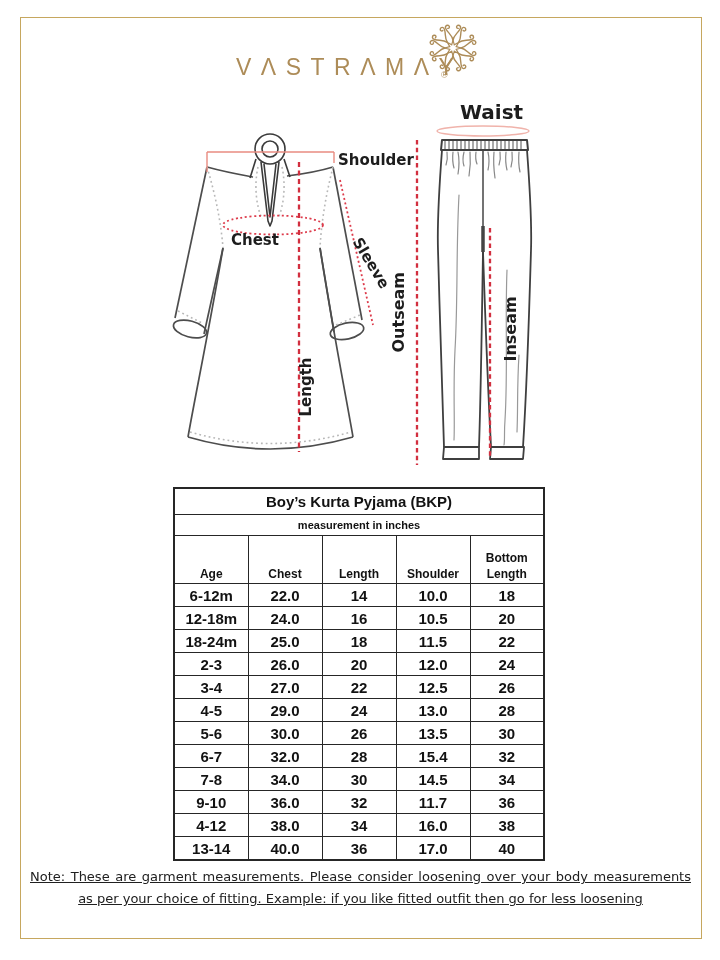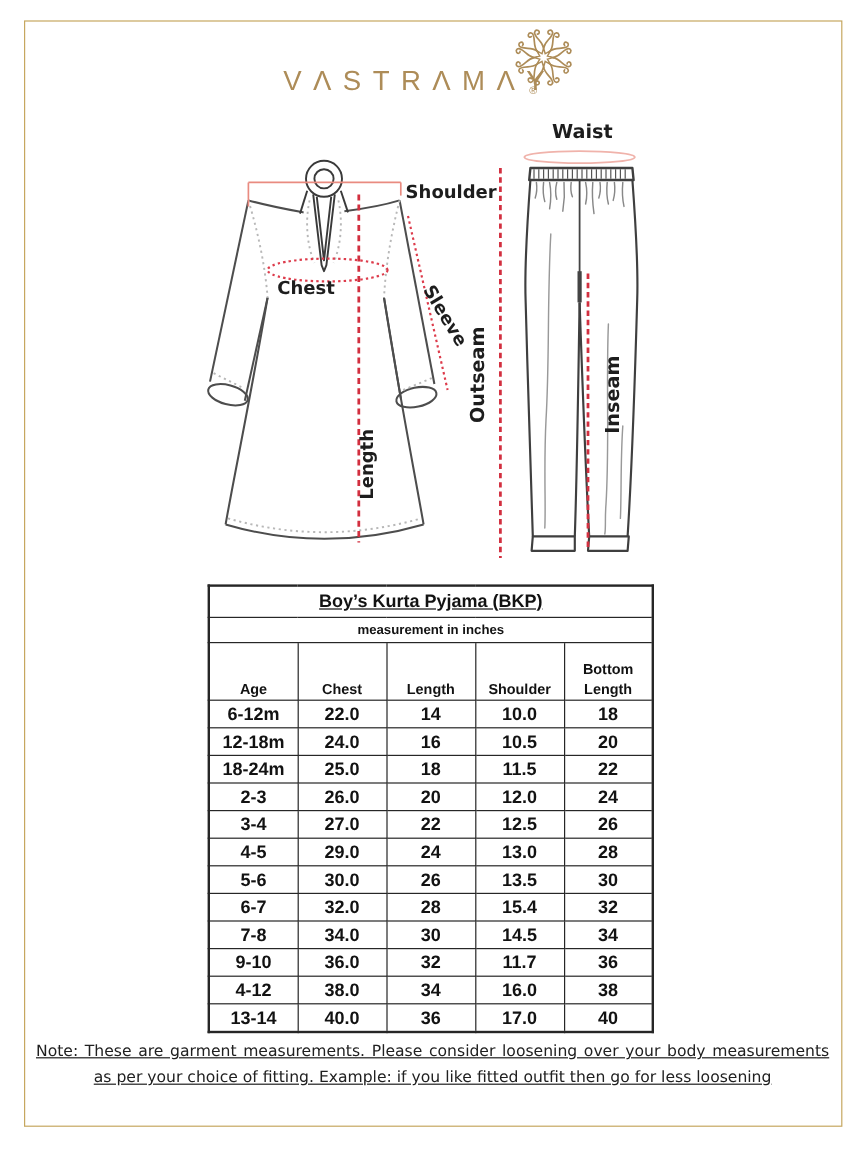--- a/index.html
+++ b/index.html
@@ -14,31 +14,31 @@
   .reg-mark{position:absolute;left:441px;top:70px;font-size:9px;color:#ad8c58;}
   .ornament{position:absolute;left:429px;top:24px;}
 
   
   .dlabel{position:absolute;font-family:"DejaVu Sans",sans-serif;font-weight:700;
         color:#1d1d1d;font-size:15px;white-space:nowrap;}
   .lbl-shoulder{left:338px;top:151px;}
   .lbl-chest{left:231px;top:231px;}
   .lbl-sleeve{left:341px;top:254px;width:60px;text-align:center;transform:rotate(59deg);}
   .lbl-length{left:276px;top:378px;width:60px;text-align:center;transform:rotate(-90deg);}
-  .lbl-waist{left:460px;top:100px;font-size:16px;}
+  .lbl-waist{left:460px;top:100px;font-size:20px;}
   .lbl-outseam{left:363px;top:308px;width:70px;text-align:center;transform:rotate(-90deg);font-size:16px;}
   .lbl-inseam{left:478px;top:320px;width:64px;text-align:center;transform:rotate(-90deg);font-size:16px;}
   .diagram-svg{position:absolute;}
 
   
   .size-table{position:absolute;left:173px;top:487px;width:372px;border-collapse:collapse;
         table-layout:fixed;font-weight:700;color:#121212;text-align:center;
         border:2.5px solid #262626;}
   .size-table th,.size-table td{border:1.5px solid #262626;padding:0 1px;}
-  .row-title th{height:25px;font-size:15px;text-decoration:underline;}
+  .row-title th{height:25px;font-size:15px;}
   .row-subtitle th{height:20px;font-size:11px;}
   .row-head th{height:46px;font-size:12px;vertical-align:bottom;line-height:1.28;padding-bottom:1px;}
   .size-table td{height:22px;font-size:15px;}
 
   
   .note{position:absolute;left:30px;top:866px;width:661px;
         font-family:"DejaVu Sans",sans-serif;font-size:13px;line-height:22px;color:#202020;text-decoration:underline;}
   .note-line1{text-align:justify;text-align-last:justify;}
   .note-line2{text-align:center;}
 </style>

